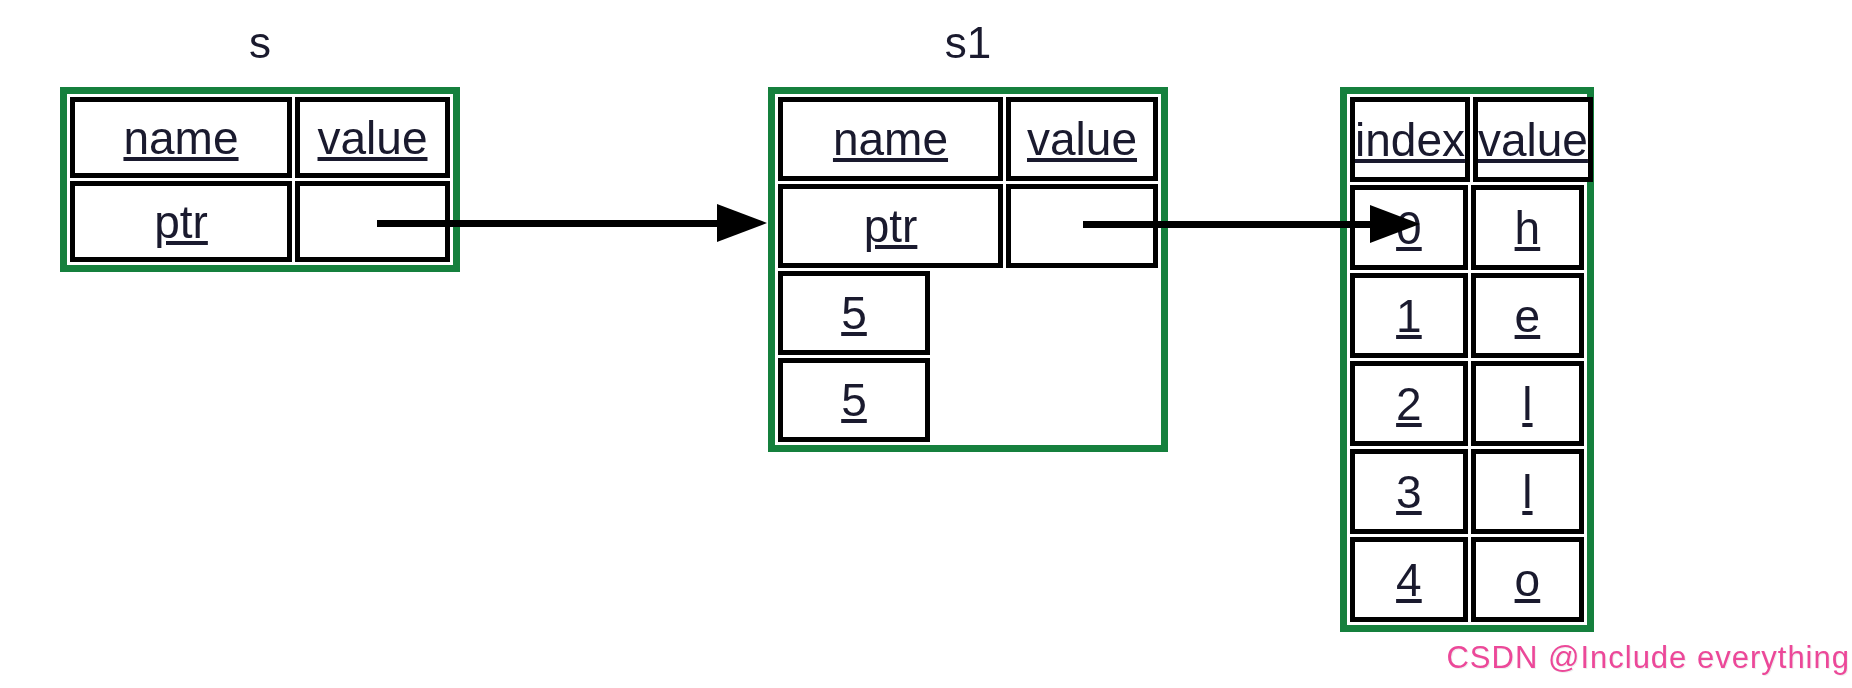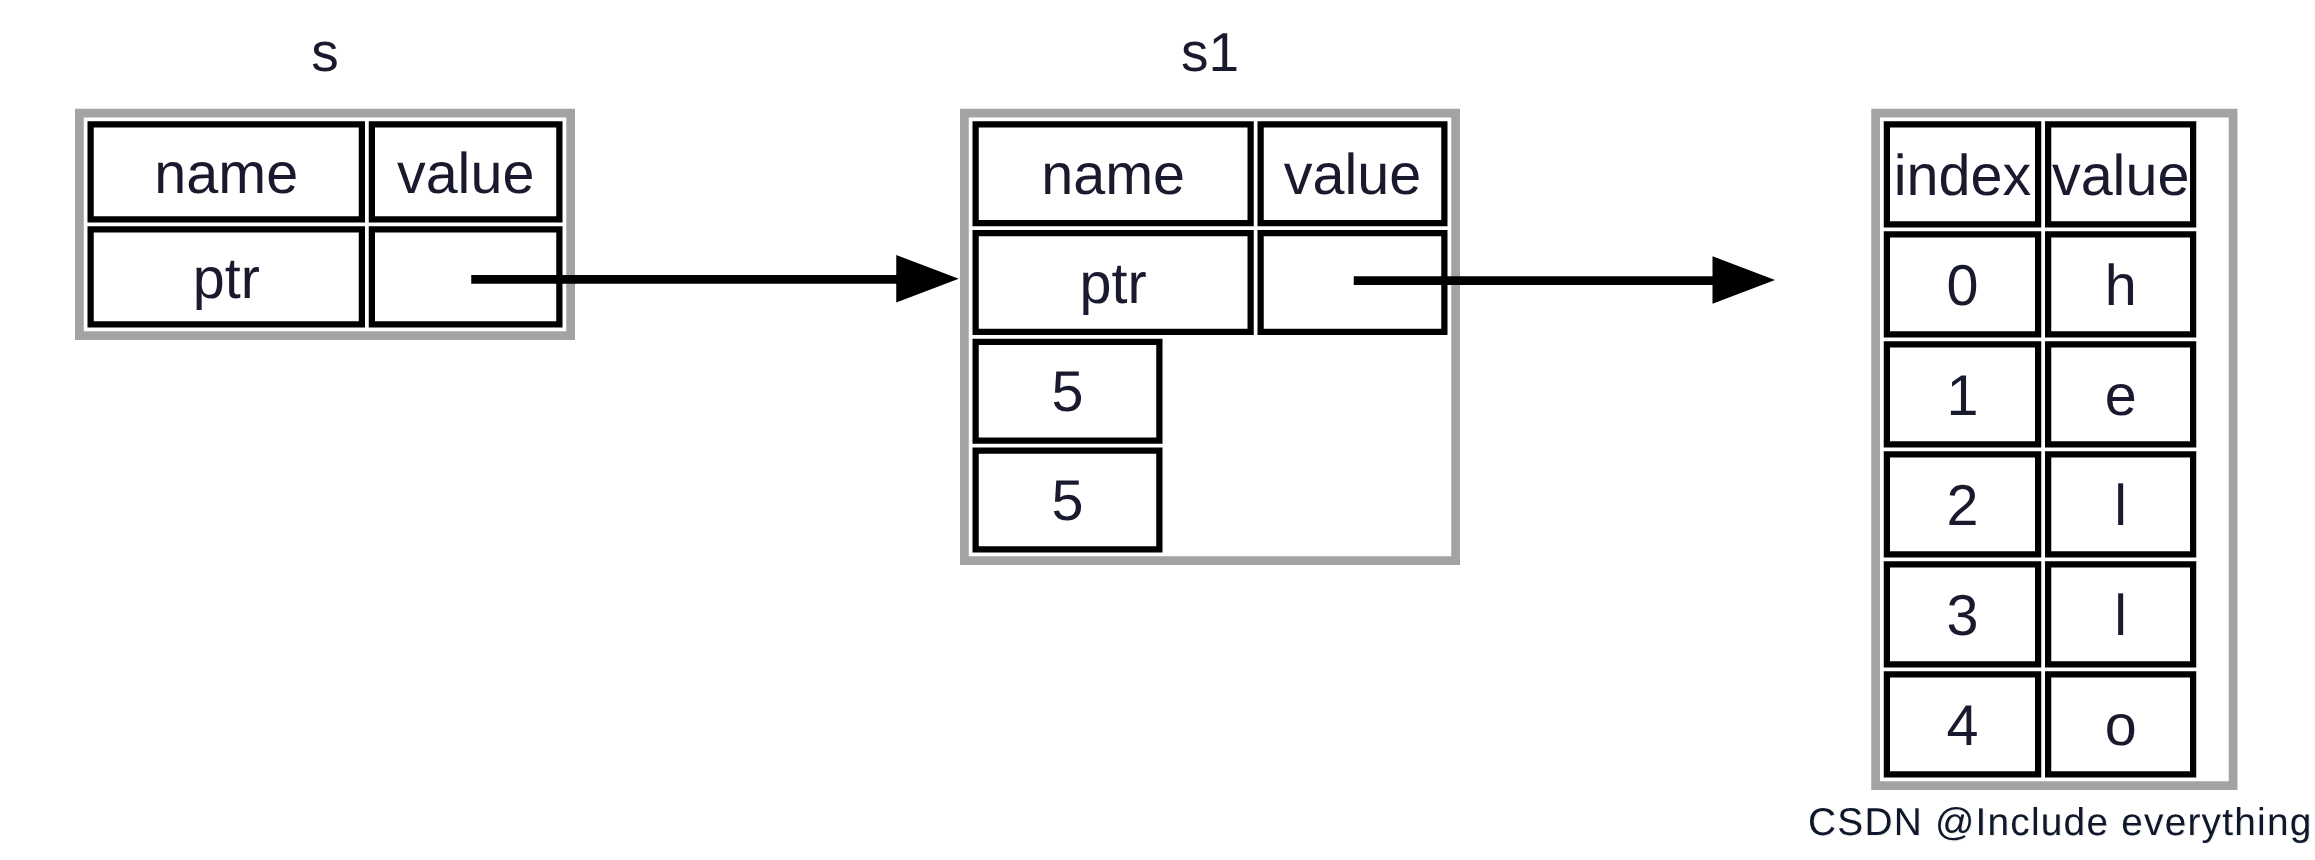--- a/index.html
+++ b/index.html
@@ -16,27 +16,28 @@
     position: absolute;
     font-size: 44px;
     text-align: center;
     color: #1a1a2e;
   }
   .title-s  { left: 60px;  top: 18px; width: 400px; }
   .title-s1 { left: 768px; top: 18px; width: 400px; }
 
   .tbl {
     position: absolute;
-    border: 7px solid #a3a3a3;
+    border: 7px solid #15803d;
     padding: 3px;
     background: #fff;
     box-sizing: border-box;
     display: flex;
     flex-direction: column;
     gap: 3px;
+    text-decoration: underline;
   }
   .row { display: flex; gap: 3px; }
   .cell {
     border: 5px solid #000;
     box-sizing: border-box;
     display: flex;
     align-items: center;
     justify-content: center;
     font-size: 46px;
     background: #fff;
@@ -46,21 +47,21 @@
   .tbl-s { left: 60px; top: 87px; width: 400px; height: 185px; }
   .tbl-s .cell { height: 81px; }
   .tbl-s .c1 { width: 222px; }
   .tbl-s .c2 { width: 155px; }
 
   .tbl-s1 { left: 768px; top: 87px; width: 400px; height: 365px; }
   .tbl-s1 .cell { height: 84px; }
   .tbl-s1 .c1 { width: 225px; }
   .tbl-s1 .c2 { width: 152px; }
 
-  .tbl-heap { left: 1497px; top: 87px; width: 293px; height: 545px; }
+  .tbl-heap { left: 1340px; top: 87px; width: 254px; height: 545px; }
   .tbl-heap .cell { height: 85px; }
   .tbl-heap .c1 { width: 126px; }
   .tbl-heap .c2 { width: 121px; }
 
   .arrow { position: absolute; height: 38px; }
   .arrow .shaft {
     position: absolute;
     left: 0;
     top: 16px;
     height: 7px;
@@ -79,21 +80,21 @@
   .arrow-1 { left: 377px;  top: 204px; width: 390px; }
   .arrow-1 .shaft { width: 345px; }
   .arrow-2 { left: 1083px; top: 205px; width: 337px; }
   .arrow-2 .shaft { width: 292px; }
 
   .watermark {
     position: absolute;
     right: 2px;
     top: 640px;
     font-size: 31px;
-    color: #0f172a;
+    color: #ec4899;
     text-shadow: 1px 1px 0 #efefef;
     letter-spacing: 1px;
     white-space: nowrap;
   }
 </style>
 </head>
 <body>
 
 <div class="canvas">
 

